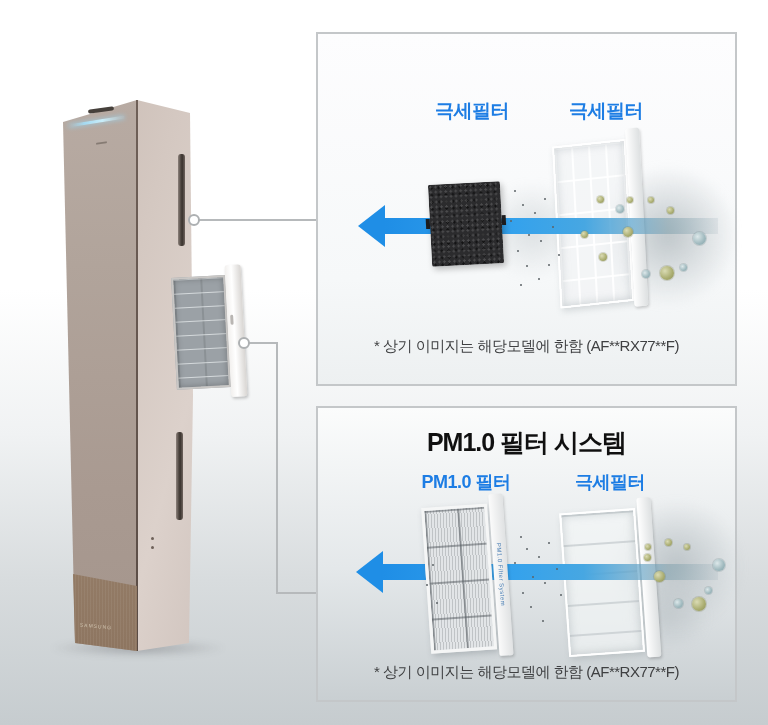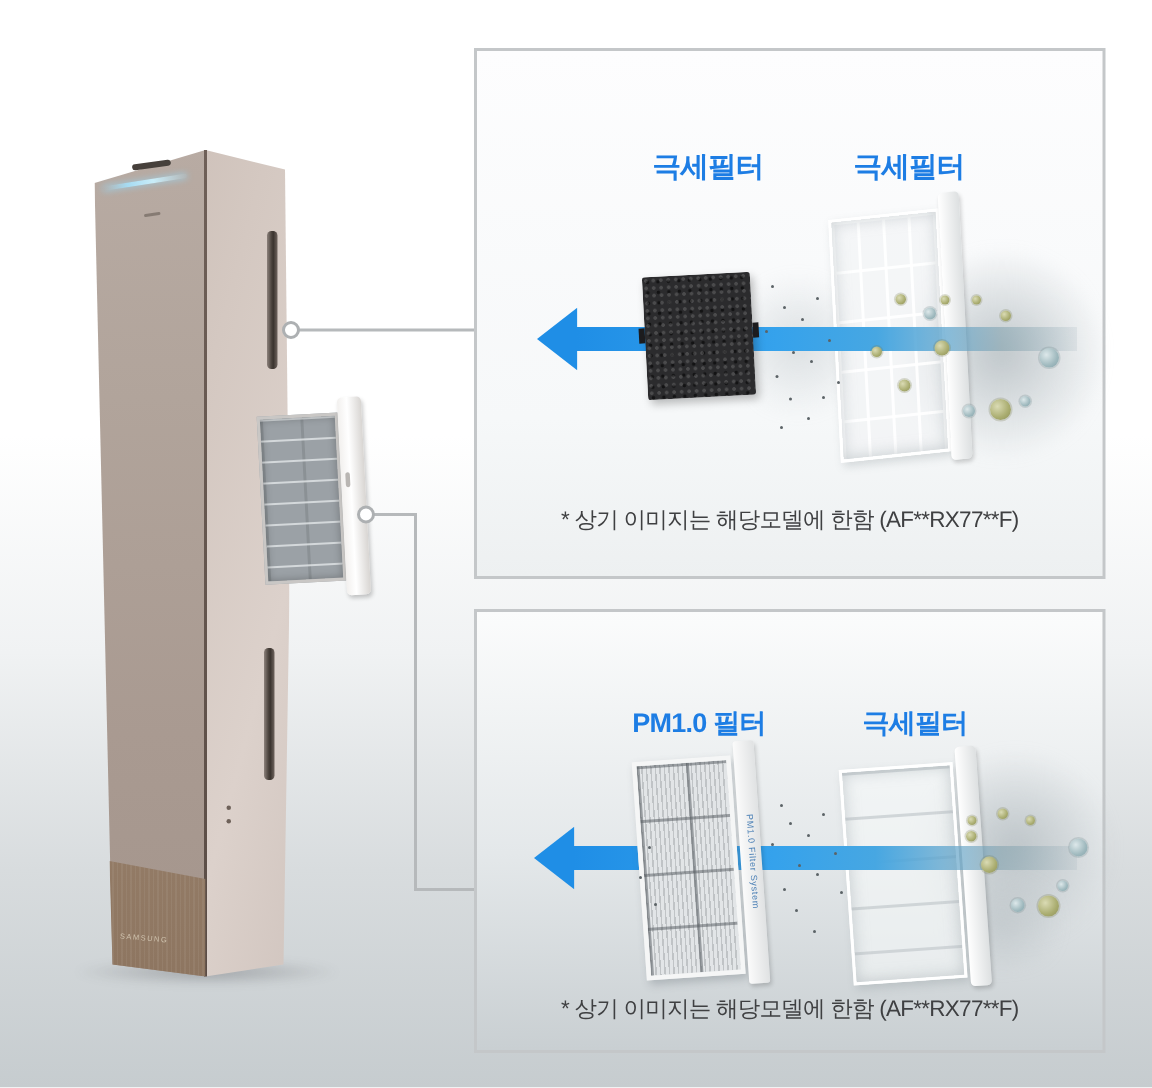--- a/index.html
+++ b/index.html
@@ -222,20 +222,21 @@
     <div class="particle p-blue" style="left:375px; top:198px; width:13px; height:13px;"></div>
     <div class="particle p-olive" style="left:281px; top:219px; width:8px; height:8px;"></div>
     <div class="particle p-blue" style="left:324px; top:236px; width:8px; height:8px;"></div>
     <div class="particle p-olive" style="left:342px; top:232px; width:14px; height:14px;"></div>
     <div class="particle p-blue" style="left:362px; top:230px; width:7px; height:7px;"></div>
 
     <div class="footnote">* 상기 이미지는 해당모델에 한함 (AF**RX77**F)</div>
   </div>
 
   <div class="panel bottom">
+    <div class="panel-title">PM1.0 필터 시스템</div>
     <span class="flabel" style="left:148px;">PM1.0 필터</span>
     <span class="flabel" style="left:292px;">극세필터</span>
 
     <div class="smoke" style="left:292px; top:92px; width:134px; height:132px;"></div>
     <div class="smoke" style="left:300px; top:178px; width:100px; height:60px; opacity:.6;"></div>
 
     <div class="mesh-filter mf-bot">
       <div class="mesh-inner"></div>
       <div class="mesh-frame"></div>
     </div>

